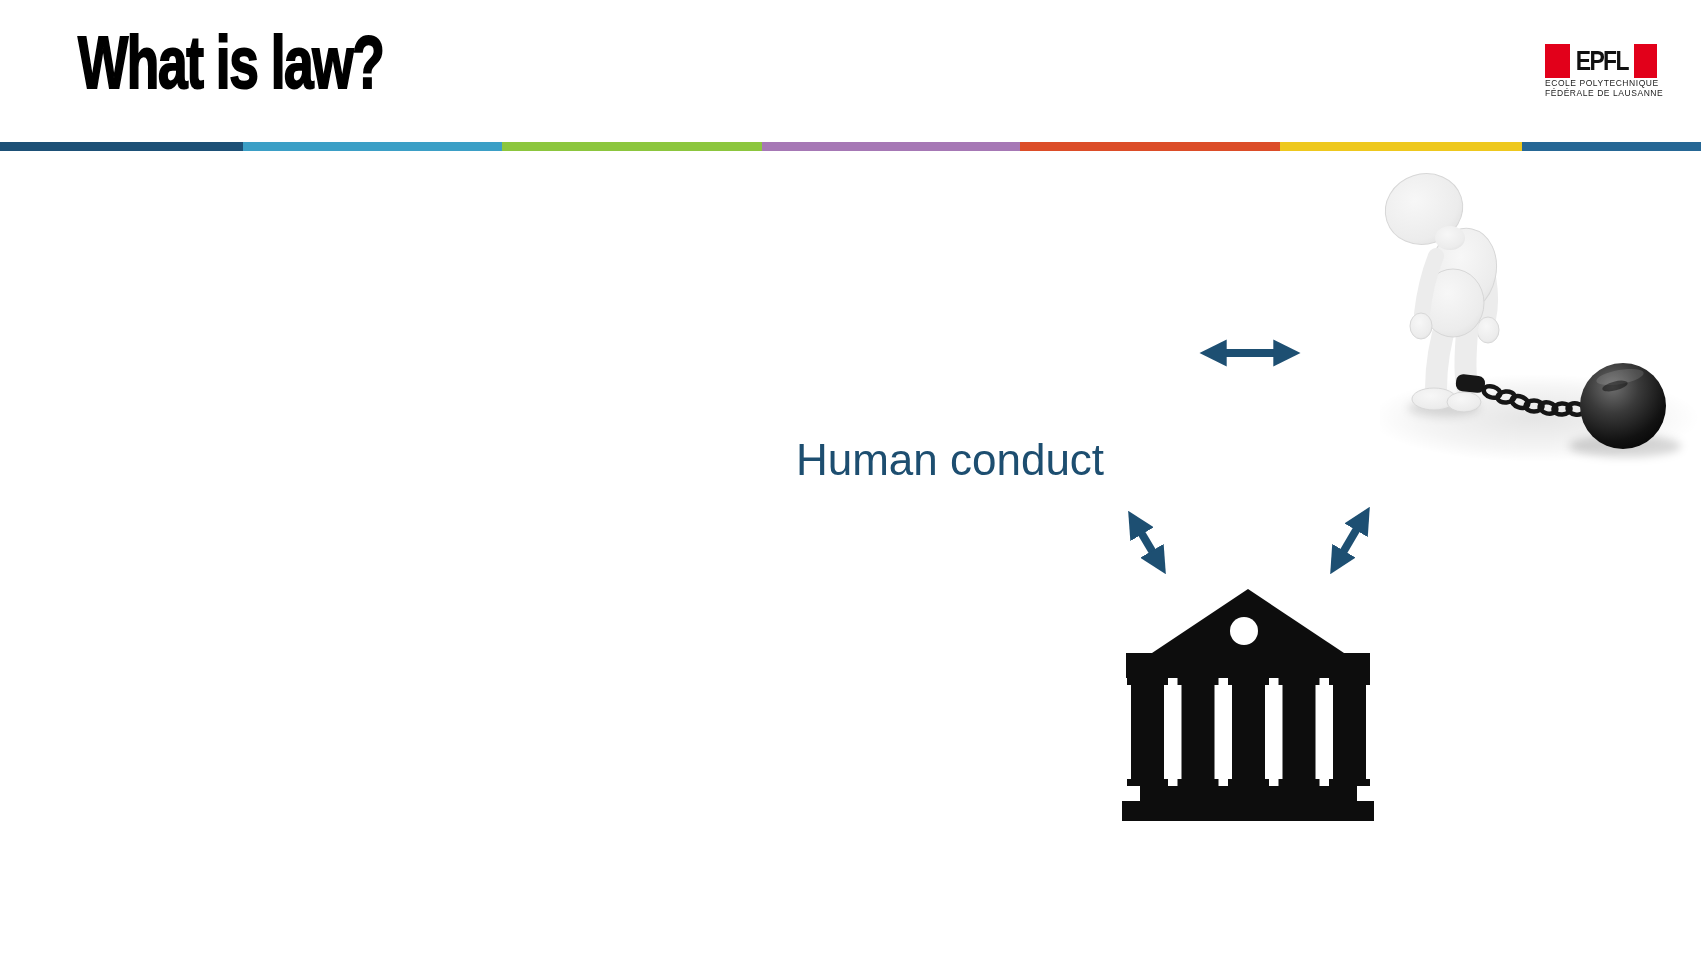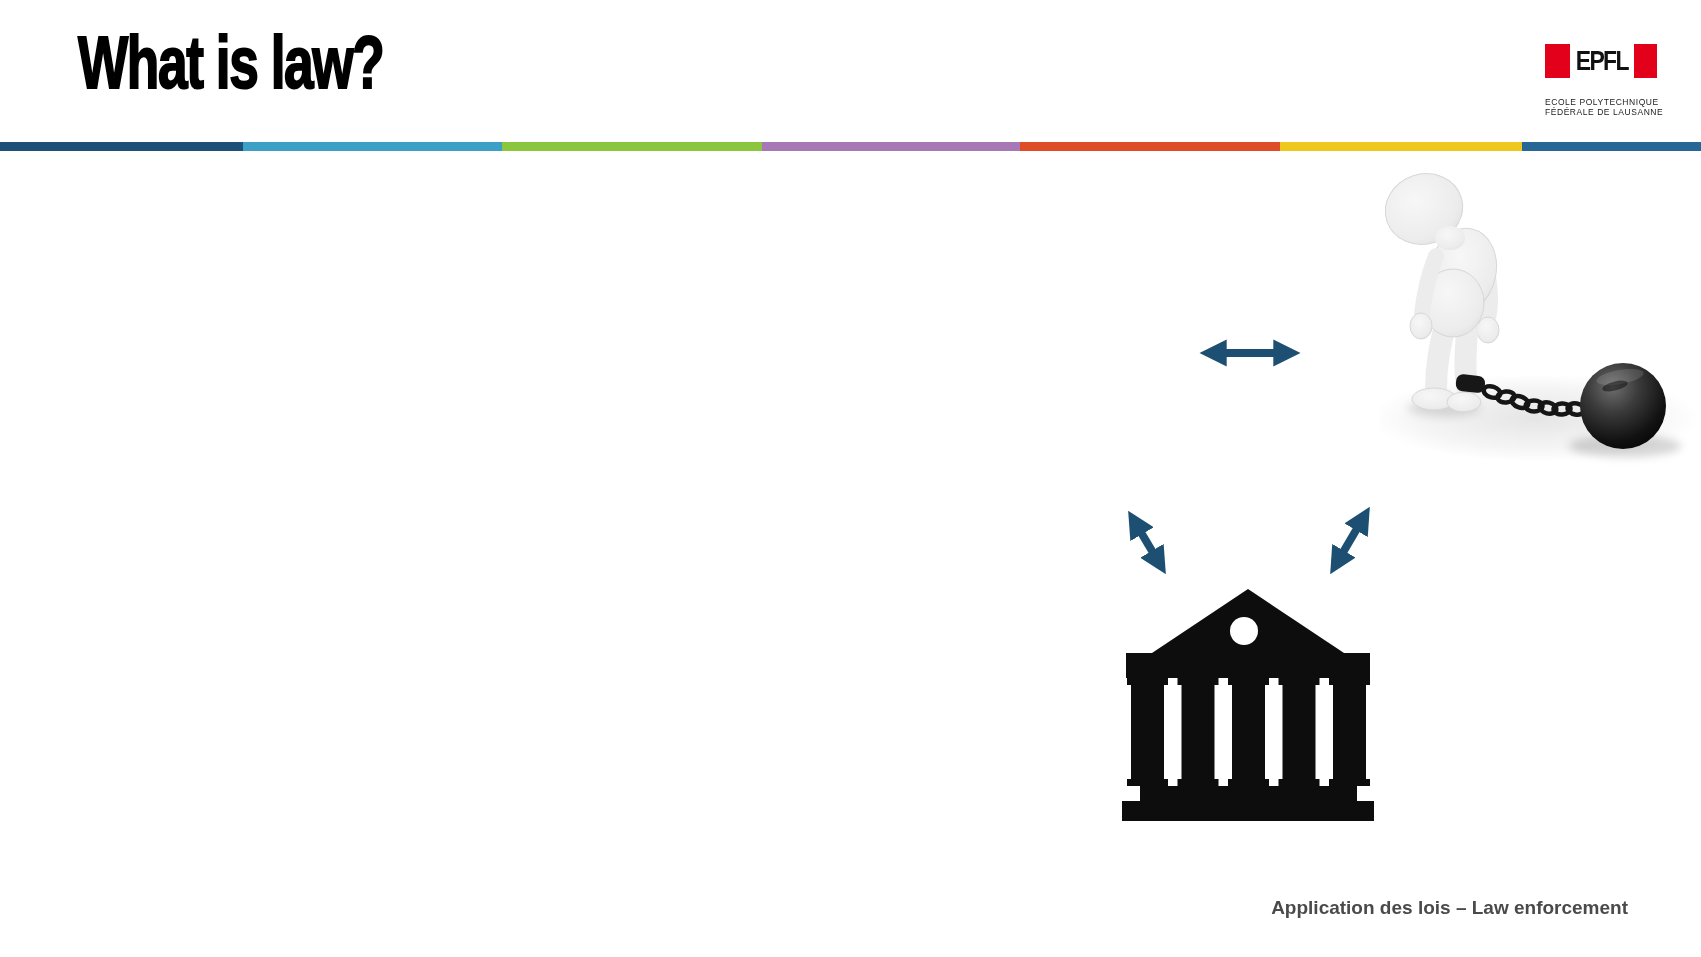--- a/index.html
+++ b/index.html
@@ -31,21 +31,21 @@
   .logo-red.left{width:35px;}
   .logo-red.right{width:33px;}
   .logo-mid{
     flex:1;display:flex;align-items:center;justify-content:center;
     background:#fff;
   }
   .logo-acronym{
     font-weight:700;font-size:28px;line-height:1;color:#111;
     letter-spacing:-2px;transform:scaleX(0.82);
   }
-  .logo-lines{margin-top:19px;color:#222;font-size:8.5px;line-height:1.2;letter-spacing:0.55px;white-space:nowrap;}
+  .logo-lines{margin-top:0;color:#222;font-size:8.5px;line-height:1.2;letter-spacing:0.55px;white-space:nowrap;}
   
   .stripe{position:absolute;left:0;top:142px;width:1701px;height:9px;display:flex;}
   .stripe > div{height:100%;}
   
   .lbl{
     position:absolute;color:var(--accent);
     font-size:44px;line-height:1.05;white-space:nowrap;
     transform:translateX(-50%);
   }
   .lbl-human{left:950px;top:437px;}
@@ -189,16 +189,16 @@
       <rect class="bld" x="12" y="194" width="41" height="7"></rect>
       <rect class="bld" x="62.5" y="194" width="41" height="7"></rect>
       <rect class="bld" x="113" y="194" width="41" height="7"></rect>
       <rect class="bld" x="163.5" y="194" width="41" height="7"></rect>
       <rect class="bld" x="214" y="194" width="41" height="7"></rect>
     </g>
     <rect class="bld" x="25" y="201" width="217" height="15"></rect>
     <rect class="bld" x="7" y="216" width="252" height="20"></rect>
   </svg>
 
-
-  <div class="footer">Application des lois – Law enforcement</div>
+  <div class="lbl lbl-human">Human conduct</div>
+
 
 </div>
 
 </body></html>

